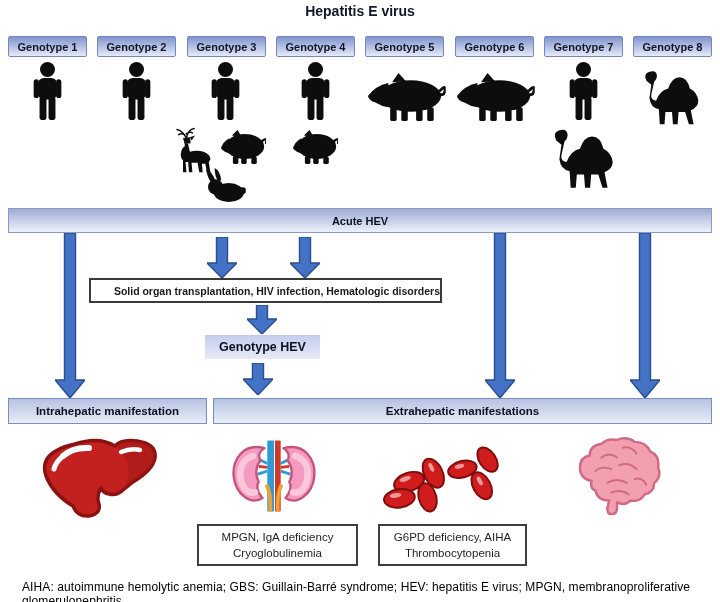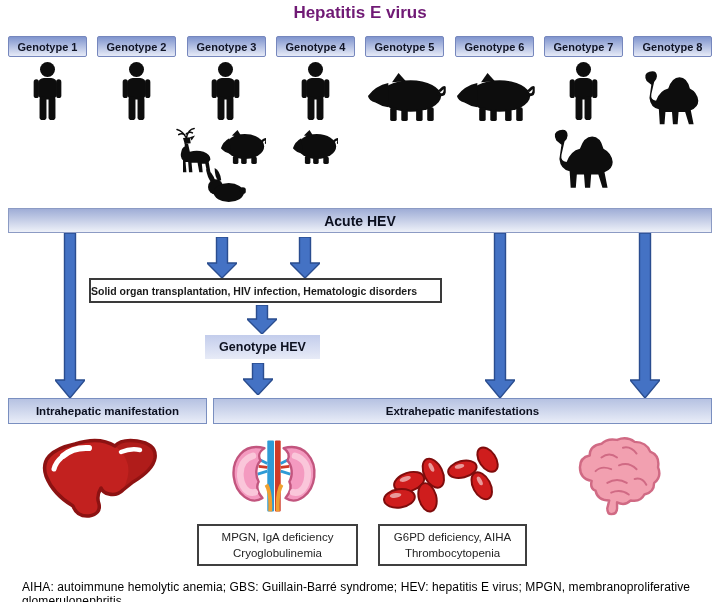--- a/index.html
+++ b/index.html
@@ -2,53 +2,53 @@
 <html style="--arrow-fill: #4472c4; --arrow-stroke: #2a4d8f; --band-top: #9fadd6; --band-bottom: #eef1f9; --geno-top: #8095ce; --geno-bottom: #e6eaf7; --bar-top: #b6c2e2; --bar-bottom: #e9edf8;"><head>
 <meta charset="utf-8">
 <style>
   html,body{margin:0;padding:0;background:#ffffff;}
   #canvas{
     position:relative;width:720px;height:602px;background:#ffffff;overflow:hidden;
     font-family:"Liberation Sans",sans-serif;color:#111;
   }
   .title{
     position:absolute;top:3px;left:0;right:0;text-align:center;
-    font-size:17px;font-weight:bold;color:#701a75;
+    font-size:14px;font-weight:bold;color:#0f172a;
   }
   
   .geno-row{position:absolute;top:36px;left:8px;width:704px;height:21px;padding-left:43px;}
   .geno-box{
     position:absolute;top:0;width:79px;height:21px;line-height:21px;text-align:center;
     font-size:11px;font-weight:bold;color:#101426;
     background:linear-gradient(to bottom,var(--geno-top,#8095ce),var(--geno-bottom,#e6eaf7));
     border:1px solid #7687bd;border-radius:2px;box-sizing:border-box;
   }
   .host{position:absolute;}
   .host svg, .organ svg{display:block;width:100%;height:100%;}
   
   .band{
     position:absolute;left:8px;width:704px;height:25px;box-sizing:border-box;
     background:linear-gradient(to bottom,var(--band-top,#9fadd6),var(--band-bottom,#eef1f9));
-    border:1px solid #8c9bc4;text-align:center;font-weight:bold;font-size:14px;
+    border:1px solid #8c9bc4;text-align:center;font-weight:bold;font-size:11px;
     line-height:24px;color:#0c1020;
   }
   .bar{
     position:absolute;height:26px;box-sizing:border-box;
     background:linear-gradient(to bottom,var(--bar-top,#b6c2e2),var(--bar-bottom,#e9edf8));
     border:1px solid #7a8fc0;text-align:center;font-weight:bold;font-size:11.5px;
     line-height:25px;color:#0c1020;
   }
   .chronic-box{
     position:absolute;left:205px;top:335px;width:115px;height:24px;box-sizing:border-box;
     background:linear-gradient(to bottom,#c3cdec,#e7ebf7);
     text-align:center;font-weight:bold;font-size:12.5px;line-height:24px;color:#0c1020;
   }
   .risk-box{
     position:absolute;left:89px;top:278px;width:353px;height:25px;box-sizing:border-box;
-    background:#fff;border:2px solid #3a3a3a;text-align:left;
+    background:#fff;border:2px solid #3a3a3a;text-align:right;
     font-size:10.5px;font-weight:bold;line-height:22px;color:#1a1a1a;
   }
   .arrow{position:absolute;}
   .mani-box{
     position:absolute;height:42px;box-sizing:border-box;background:#fff;border:2px solid #3f3f3f;
     display:flex;flex-direction:column;justify-content:center;align-items:center;
     font-size:11.5px;color:#1f1f1f;line-height:1.4;text-align:center;
   }
   .organ{position:absolute;}
   .footnote{

